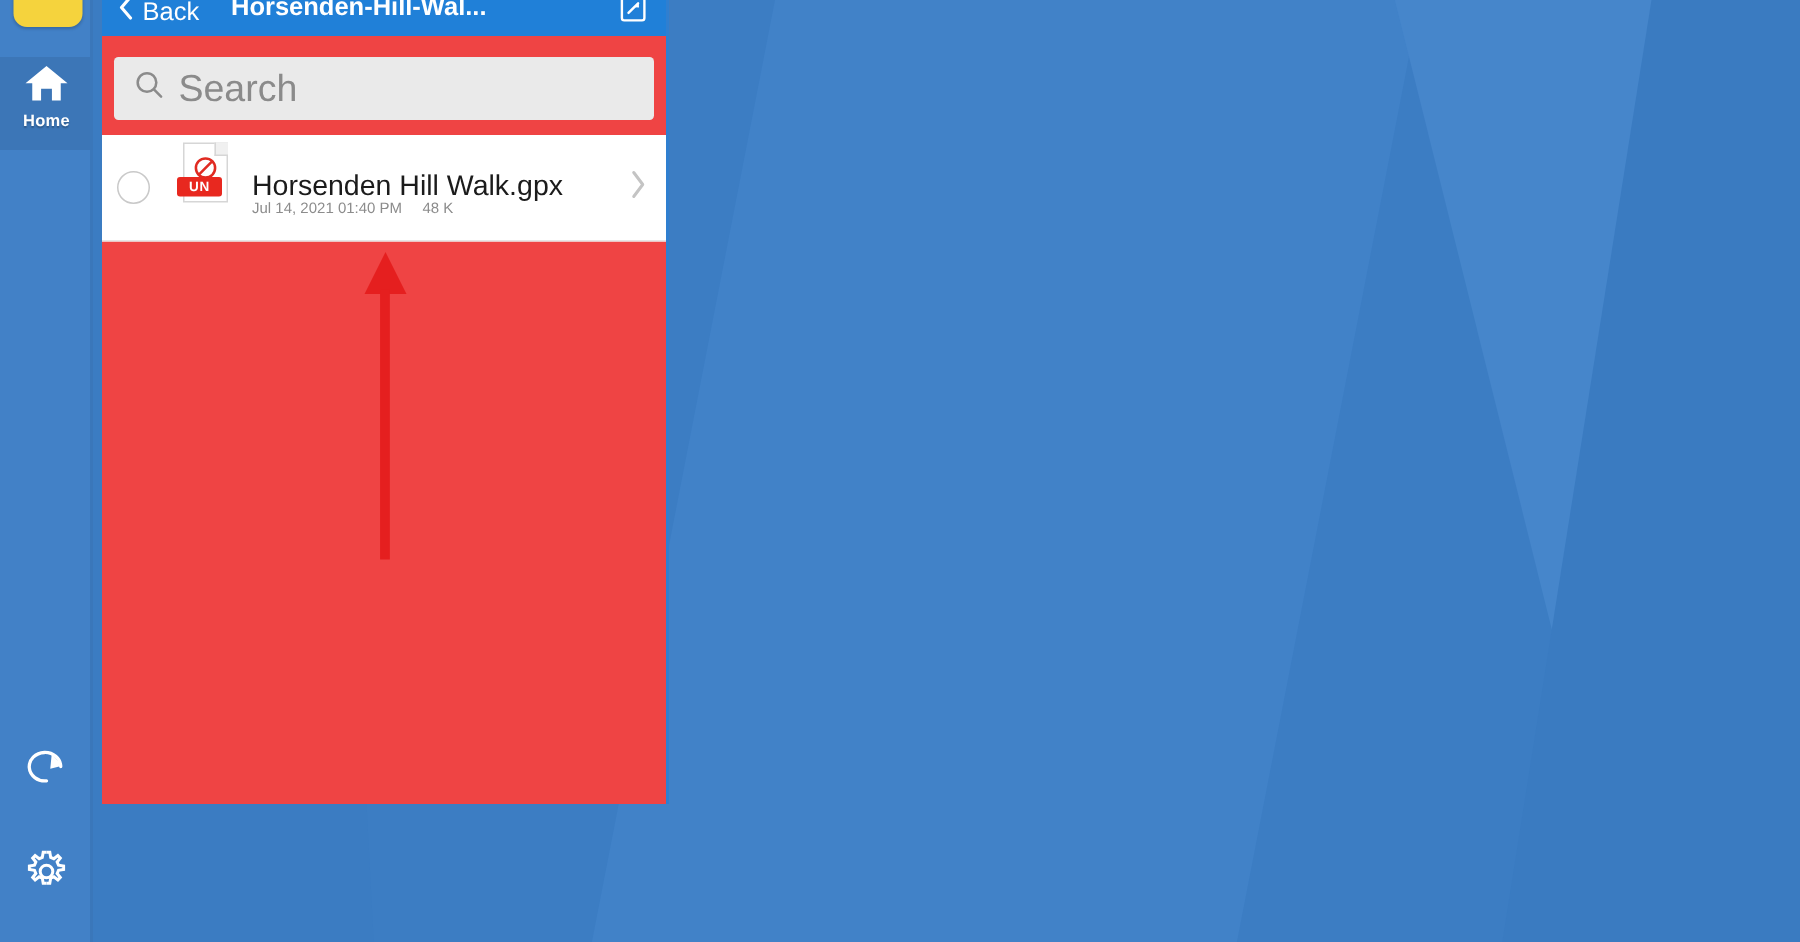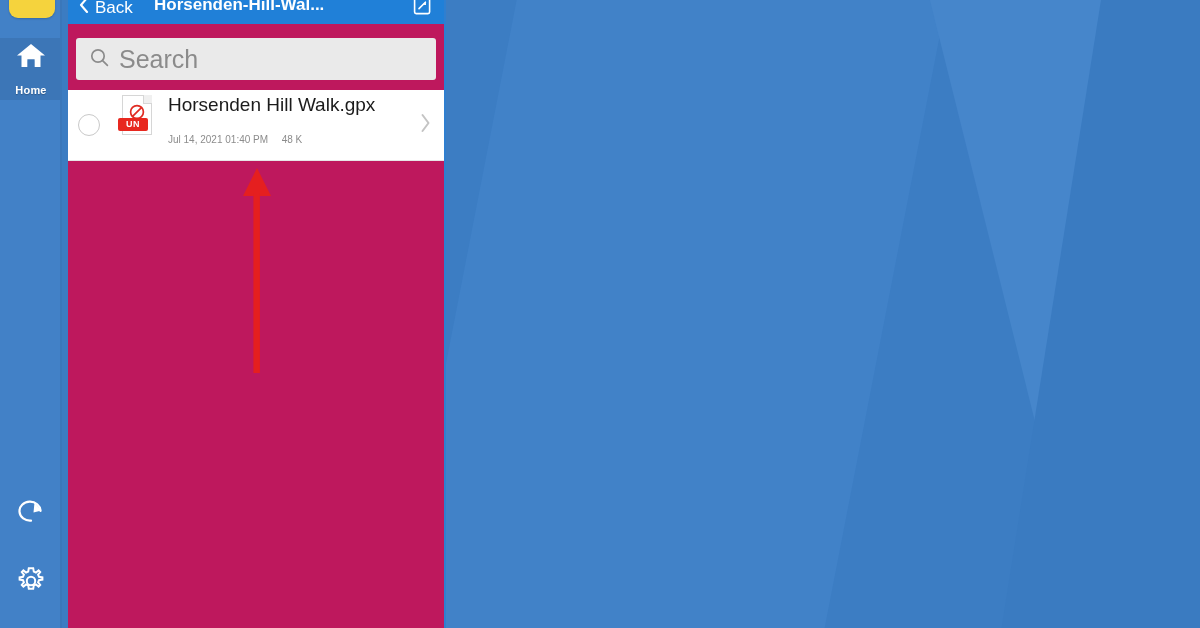--- a/index.html
+++ b/index.html
@@ -102,21 +102,21 @@
     padding-top: 4px;
     box-sizing: border-box;
   }
   .side-item-label {
     font-size: 11px;
     line-height: 12px;
     font-weight: bold;
     letter-spacing: 0.2px;
     color: #ffffff;
     text-shadow: 0 1px 1px rgba(0,0,0,0.25);
-    margin-top: 11px;
+    margin-top: 1px;
   }
   .side-icon {
     display: block;
     margin: 0 auto;
   }
 
   .side-bottom-icon {
     position: absolute;
     left: 0;
     width: 62px;
@@ -124,22 +124,22 @@
   }
   .side-bottom-icon.redo { top: 498px; }
   .side-bottom-icon.gear { top: 564px; }
 
   
   .panel {
     position: absolute;
     left: 68px;
     top: 0;
     width: 378px;
-    height: 628px;
-    background: #be185d;
+    height: 536px;
+    background: #ef4444;
     border-right: 2px solid #2f7fd0;
     box-sizing: border-box;
     z-index: 8;
     overflow: hidden;
   }
 
   .panel-header {
     position: absolute;
     left: 0;
     top: -12px;
@@ -269,21 +269,21 @@
     color: #ffffff;
     font-size: 9px;
     font-weight: bold;
     line-height: 13px;
     text-align: center;
     letter-spacing: 0.5px;
   }
   .row-title {
     position: absolute;
     left: 100px;
-    top: 4px;
+    top: 24px;
     font-size: 19px;
     color: #1b1b1b;
     font-weight: 400;
     white-space: nowrap;
   }
   .row-meta {
     position: absolute;
     left: 100px;
     top: 44px;
     font-size: 10px;

